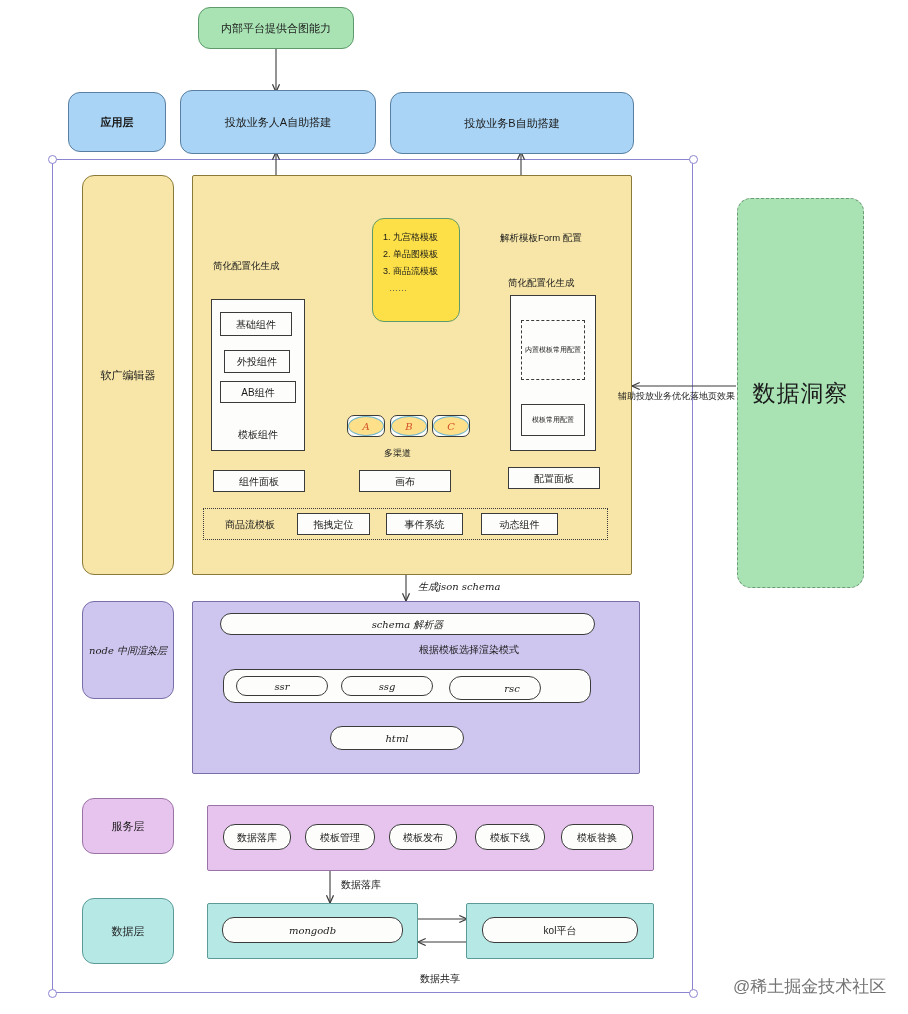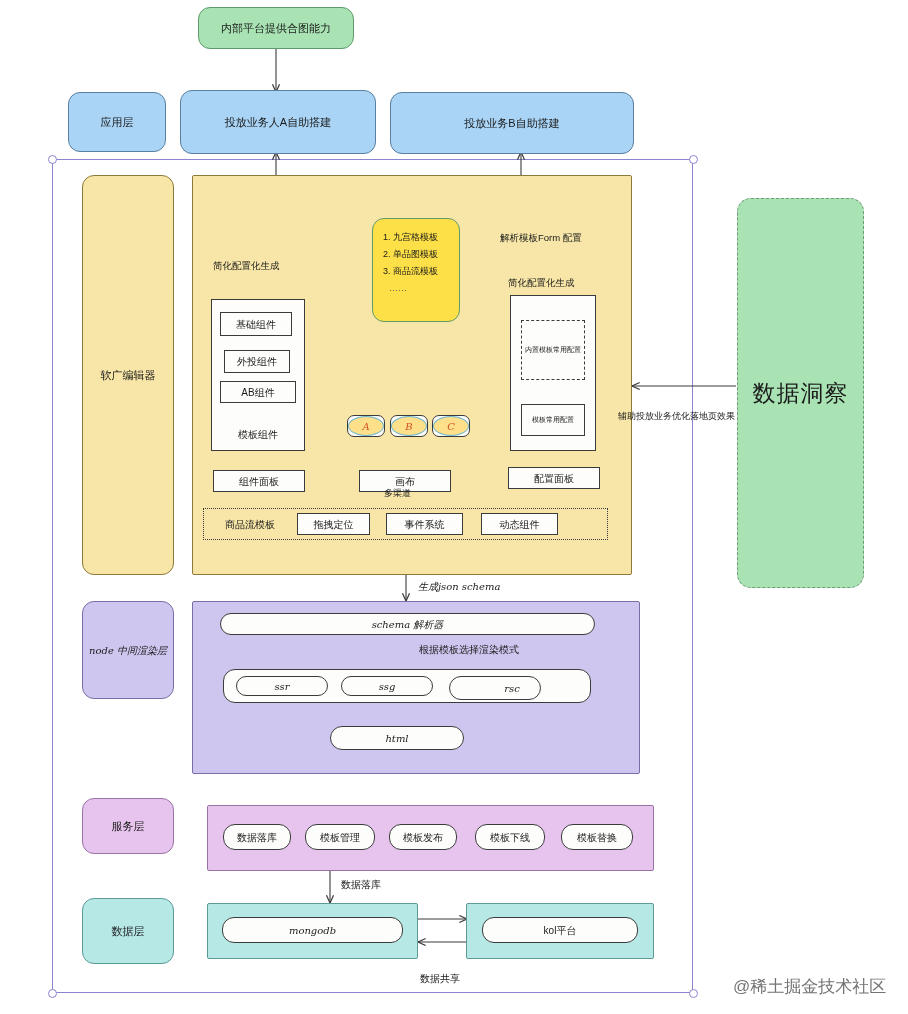--- a/index.html
+++ b/index.html
@@ -77,21 +77,21 @@
 
       <path d="M418,919 L467,919" marker-end="url(#ah)"></path>
       <path d="M467,942 L418,942" marker-end="url(#ah)"></path>
     </g>
   </svg>
 
   <div class="box rr green" style="left:198px;top:7px;width:156px;height:42px;font-size:11px;">
     <span>内部平台提供合图能力</span>
   </div>
 
-  <div class="box rr blue" style="left:68px;top:92px;width:98px;height:60px;font-size:11px;">
+  <div class="box rr blue" style="left:68px;top:92px;width:98px;height:60px;font-size:11px;font-weight:bold;">
     <span>应用层</span>
   </div>
 
   <div class="box rr blue" style="left:180px;top:90px;width:196px;height:64px;font-size:11px;">
     <span>投放业务人A自助搭建</span>
   </div>
 
   <div class="box rr blue" style="left:390px;top:92px;width:244px;height:62px;font-size:11px;">
     <span>投放业务B自助搭建</span>
   </div>
@@ -139,21 +139,21 @@
 
   <div class="chip" style="left:347px;top:415px;">
     <span class="ell">A</span>
   </div>
   <div class="chip" style="left:390px;top:415px;">
     <span class="ell">B</span>
   </div>
   <div class="chip" style="left:432px;top:415px;">
     <span class="ell">C</span>
   </div>
-  <span class="lbl" style="left:384px;top:447px;font-size:9px;margin-top:40px;">多渠道</span>
+  <span class="lbl" style="left:384px;top:447px;font-size:9px;">多渠道</span>
 
   <div class="box white" style="left:510px;top:295px;width:86px;height:156px;border-radius:0;"></div>
   <div class="box dash" style="left:521px;top:320px;width:64px;height:60px;font-size:7px;">
     <span>内置模板常用配置</span>
   </div>
   <div class="box white" style="left:521px;top:404px;width:64px;height:32px;border-radius:0;font-size:7px;">
     <span>模板常用配置</span>
   </div>
   <div class="box white" style="left:508px;top:467px;width:92px;height:22px;border-radius:0;font-size:10px;">
     <span>配置面板</span>
@@ -169,21 +169,21 @@
   </div>
   <div class="box white" style="left:481px;top:513px;width:77px;height:22px;border-radius:0;font-size:10px;">
     <span>动态组件</span>
   </div>
 
   <div style="position:absolute;left:737px;top:198px;width:127px;height:390px;
               background:#a9e3b4;border:1.4px dashed #6f9a77;border-radius:14px;
               box-sizing:border-box;display:flex;align-items:center;justify-content:center;">
     <span style="font-size:23px;letter-spacing:1px;">数据洞察</span>
   </div>
-  <span class="lbl" style="left:618px;top:390px;font-size:9px;margin-top:20px;">辅助投放业务优化落地页效果</span>
+  <span class="lbl" style="left:618px;top:390px;font-size:9px;">辅助投放业务优化落地页效果</span>
 
   <span class="lbl hand" style="left:418px;top:580px;font-size:10px;">生成json schema</span>
 
   <div class="box rr purple" style="left:82px;top:601px;width:92px;height:98px;font-size:10px;">
     <span class="hand">node 中间渲染层</span>
   </div>
 
   <div class="box purple" style="left:192px;top:601px;width:448px;height:173px;border-radius:2px;"></div>
 
   <div class="box white rr" style="left:220px;top:613px;width:375px;height:22px;font-size:10px;">

